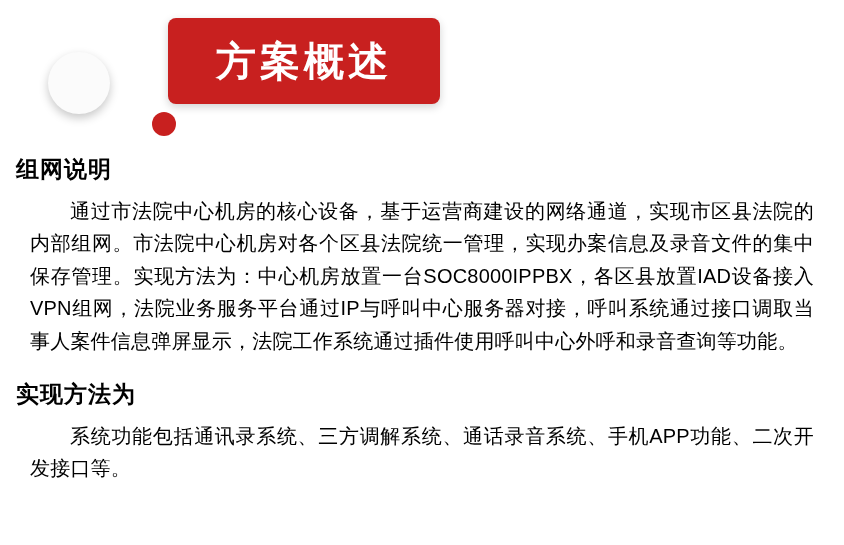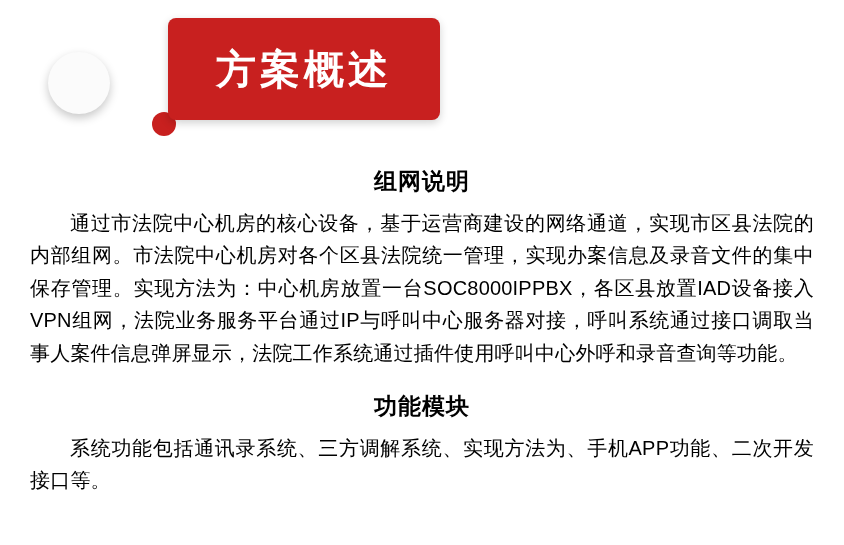--- a/index.html
+++ b/index.html
@@ -37,46 +37,46 @@
     width: 24px;
     height: 24px;
     border-radius: 50%;
     background: #c8201f;
   }
   .title-plate {
     position: absolute;
     left: 168px;
     top: 18px;
     width: 272px;
-    height: 102px;
+    height: 86px;
     background: #c8201f;
     border-radius: 8px;
     display: flex;
     align-items: center;
     justify-content: center;
     box-shadow: 0 3px 8px rgba(0,0,0,0.18);
   }
   .title-plate .title-text {
     color: #ffffff;
     font-size: 40px;
     font-weight: bold;
     letter-spacing: 4px;
     line-height: 1;
   }
 
   
   .content {
     padding: 0 16px;
   }
   .section-heading {
-    text-align: center;
+    text-align: left;
     font-size: 23px;
     font-weight: bold;
     color: #000000;
-    margin: 16px 0 10px 0;
+    margin: 4px 0 10px 0;
     letter-spacing: 1px;
   }
   .section-heading.second {
     margin-top: 22px;
   }
   .paragraph {
     font-size: 20px;
     line-height: 1.62;
     color: #000000;
     text-indent: 2em;
@@ -94,16 +94,16 @@
   <div class="title-plate">
     <span class="title-text">方案概述</span>
   </div>
 </div>
 
 <div class="content">
 
   <div class="section-heading">组网说明</div>
   <div class="paragraph">通过市法院中心机房的核心设备，基于运营商建设的网络通道，实现市区县法院的内部组网。市法院中心机房对各个区县法院统一管理，实现办案信息及录音文件的集中保存管理。实现方法为：中心机房放置一台SOC8000IPPBX，各区县放置IAD设备接入VPN组网，法院业务服务平台通过IP与呼叫中心服务器对接，呼叫系统通过接口调取当事人案件信息弹屏显示，法院工作系统通过插件使用呼叫中心外呼和录音查询等功能。</div>
 
-  <div class="section-heading second">功能模块</div>
-  <div class="paragraph">系统功能包括通讯录系统、三方调解系统、实现方法为、手机APP功能、二次开发接口等。</div>
+  <div class="section-heading second">实现方法为</div>
+  <div class="paragraph">系统功能包括通讯录系统、三方调解系统、通话录音系统、手机APP功能、二次开发接口等。</div>
 
 </div>
 
 </body></html>

